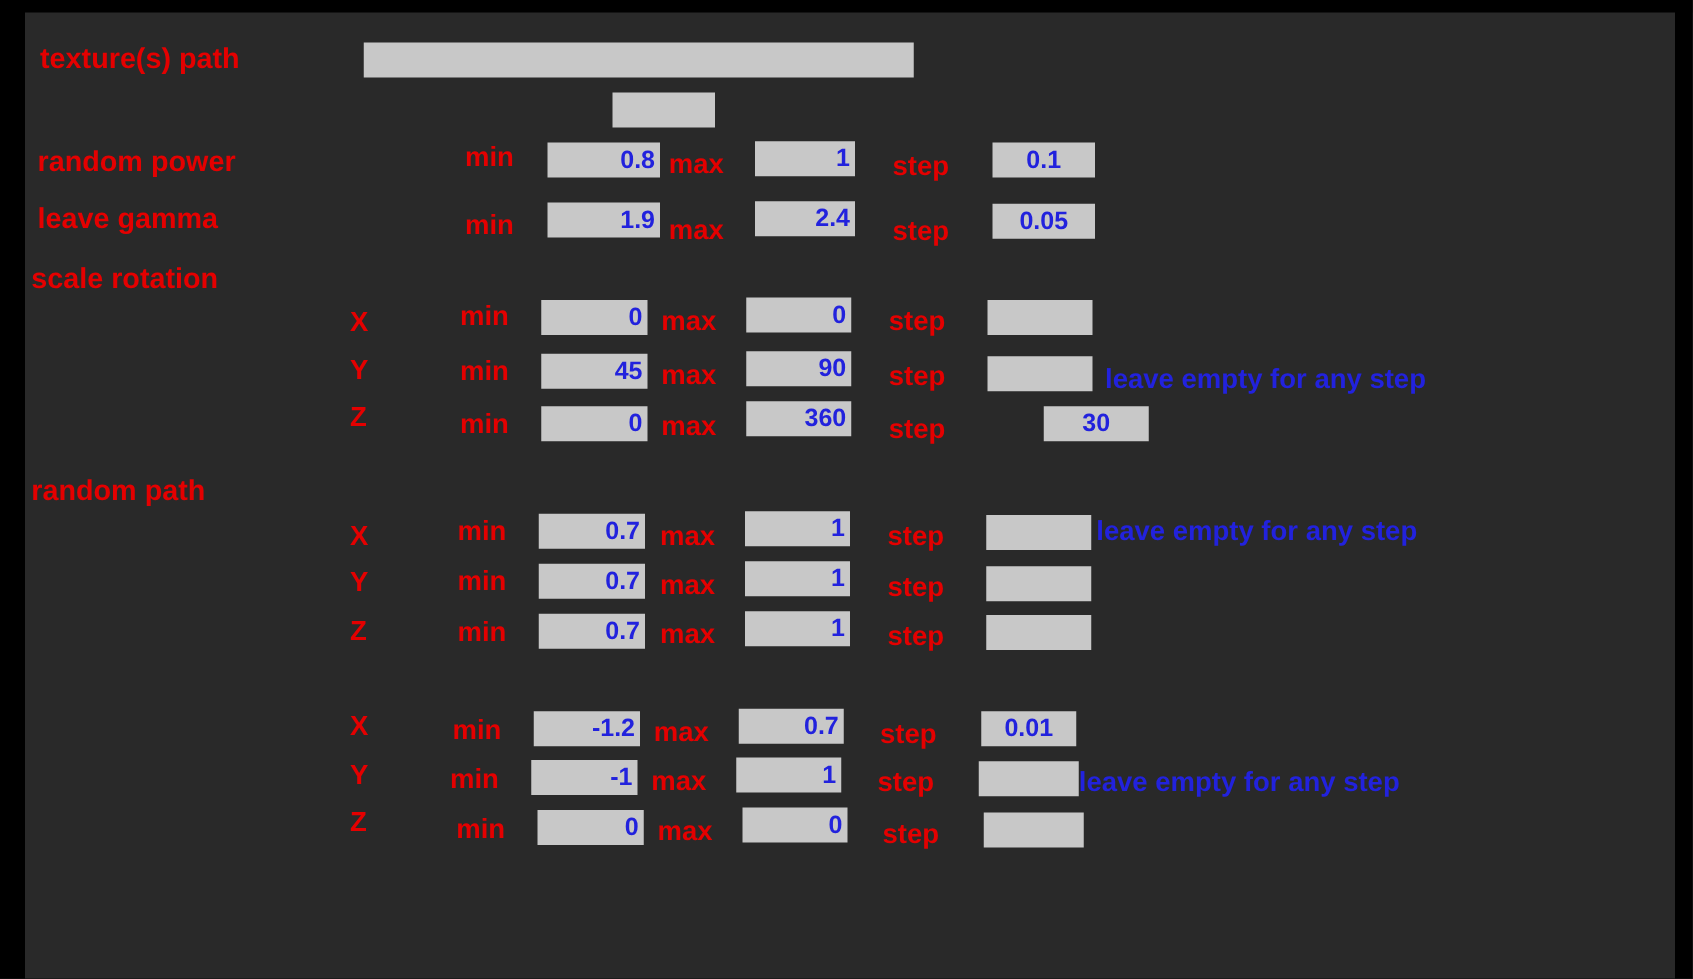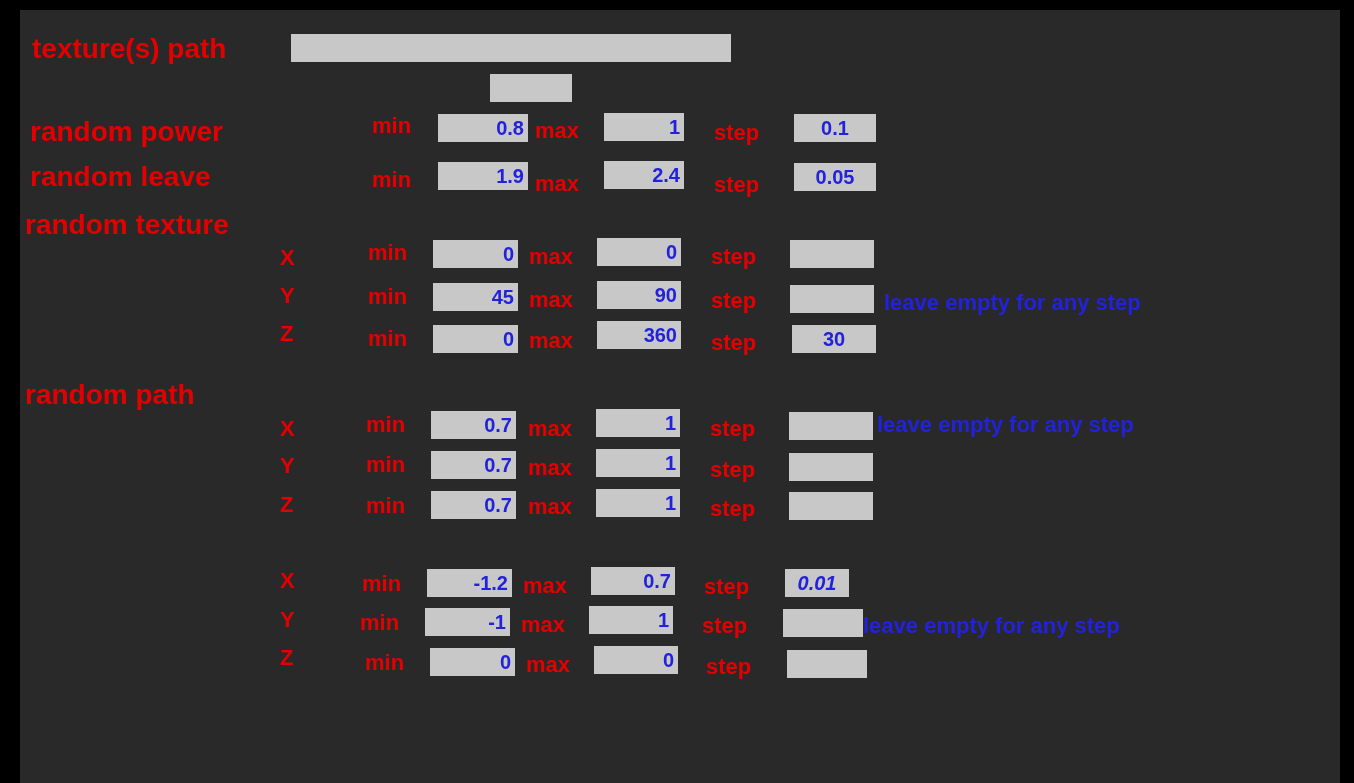--- a/index.html
+++ b/index.html
@@ -21,21 +21,21 @@
     inset: 0;
     background: var(--bg);
   }
   .frame-top    { position:absolute; left:0; top:0; width:100%; height:10px; background:#000; }
   .frame-left   { position:absolute; left:0; top:0; width:20px; height:100%; background:#000; }
   .frame-right  { position:absolute; right:0; top:0; width:14px; height:100%; background:#000; }
   .lbl {
     position: absolute;
     color: var(--red);
     font-weight: bold;
-    font-size: 28px;
+    font-size: 23px;
     white-space: nowrap;
     line-height: 1.1;
   }
   .sub { font-size: 22px; }
   .axis {
     position: absolute;
     color: var(--red);
     font-weight: bold;
     font-size: 22px;
   }
@@ -73,29 +73,29 @@
   <input class="fld plain" style="left: 490px; top: 74px; width: 82px;" value="">
 
   <span class="lbl" style="left:30px;top:117px">random power</span>
   <span class="lbl sub" style="left:372px;top:114px">min</span>
   <input class="fld" style="left: 438px; top: 114px; width: 90px;" value="0.8">
   <span class="lbl sub" style="left:535px;top:119px">max</span>
   <input class="fld" style="left: 604px; top: 113px; width: 80px;" value="1">
   <span class="lbl sub" style="left:714px;top:121px">step</span>
   <input class="fld step" style="left: 794px; top: 114px; width: 82px;" value="0.1">
 
-  <span class="lbl" style="left:30px;top:162px">random leave</span>
+  <span class="lbl" style="left:30px;top:162px">leave gamma</span>
   <span class="lbl sub" style="left:372px;top:168px">min</span>
   <input class="fld" style="left: 438px; top: 162px; width: 90px;" value="1.9">
   <span class="lbl sub" style="left:535px;top:172px">max</span>
   <input class="fld" style="left: 604px; top: 161px; width: 80px;" value="2.4">
   <span class="lbl sub" style="left:714px;top:173px">step</span>
   <input class="fld step" style="left: 794px; top: 163px; width: 82px;" value="0.05">
 
-  <span class="lbl" style="left:25px;top:210px">random texture</span>
+  <span class="lbl" style="left:25px;top:210px">scale rotation</span>
 
   <span class="axis" style="left:280px;top:245px">X</span>
   <span class="lbl sub" style="left:368px;top:241px">min</span>
   <input class="fld" style="left: 433px; top: 240px; width: 85px;" value="0">
   <span class="lbl sub" style="left:529px;top:245px">max</span>
   <input class="fld" style="left: 597px; top: 238px; width: 84px;" value="0">
   <span class="lbl sub" style="left:711px;top:245px">step</span>
   <input class="fld step" style="left: 790px; top: 240px; width: 84px;" value="">
 
   <span class="axis" style="left:280px;top:283px">Y</span>
@@ -106,21 +106,21 @@
   <span class="lbl sub" style="left:711px;top:289px">step</span>
   <input class="fld step" style="left: 790px; top: 285px; width: 84px;" value="">
   <span class="hint" style="left:884px;top:290px">leave empty for any step</span>
 
   <span class="axis" style="left:280px;top:321px">Z</span>
   <span class="lbl sub" style="left:368px;top:327px">min</span>
   <input class="fld" style="left: 433px; top: 325px; width: 85px;" value="0">
   <span class="lbl sub" style="left:529px;top:329px">max</span>
   <input class="fld" style="left: 597px; top: 321px; width: 84px;" value="360">
   <span class="lbl sub" style="left:711px;top:331px">step</span>
-  <input class="fld step" style="left: 792px; top: 325px; width: 84px;" value="30">
+  <input class="fld step" style="left: 835px; top: 325px; width: 84px;" value="30">
 
   <span class="lbl" style="left:25px;top:380px">random path</span>
 
   <span class="axis" style="left:280px;top:416px">X</span>
   <span class="lbl sub" style="left:366px;top:413px">min</span>
   <input class="fld" style="left: 431px; top: 411px; width: 85px;" value="0.7">
   <span class="lbl sub" style="left:528px;top:417px">max</span>
   <input class="fld" style="left: 596px; top: 409px; width: 84px;" value="1">
   <span class="lbl sub" style="left:710px;top:417px">step</span>
   <input class="fld step" style="left: 789px; top: 412px; width: 84px;" value="">
@@ -142,21 +142,21 @@
   <span class="lbl sub" style="left:710px;top:497px">step</span>
   <input class="fld step" style="left: 789px; top: 492px; width: 84px;" value="">
 
 
   <span class="axis" style="left:280px;top:568px">X</span>
   <span class="lbl sub" style="left:362px;top:572px">min</span>
   <input class="fld" style="left: 427px; top: 569px; width: 85px;" value="-1.2">
   <span class="lbl sub" style="left:523px;top:574px">max</span>
   <input class="fld" style="left: 591px; top: 567px; width: 84px;" value="0.7">
   <span class="lbl sub" style="left:704px;top:575px">step</span>
-  <input class="fld step" style="left: 785px; top: 569px; width: 64px; font-style: italic;" value="0.01">
+  <input class="fld step" style="left: 785px; top: 569px; width: 76px;" value="0.01">
 
   <span class="axis" style="left:280px;top:607px">Y</span>
   <span class="lbl sub" style="left:360px;top:611px">min</span>
   <input class="fld" style="left: 425px; top: 608px; width: 85px;" value="-1">
   <span class="lbl sub" style="left:521px;top:613px">max</span>
   <input class="fld" style="left: 589px; top: 606px; width: 84px;" value="1">
   <span class="lbl sub" style="left:702px;top:614px">step</span>
   <input class="fld step" style="left: 783px; top: 609px; width: 80px;" value="">
   <span class="hint" style="left:863px;top:613px">leave empty for any step</span>
 

